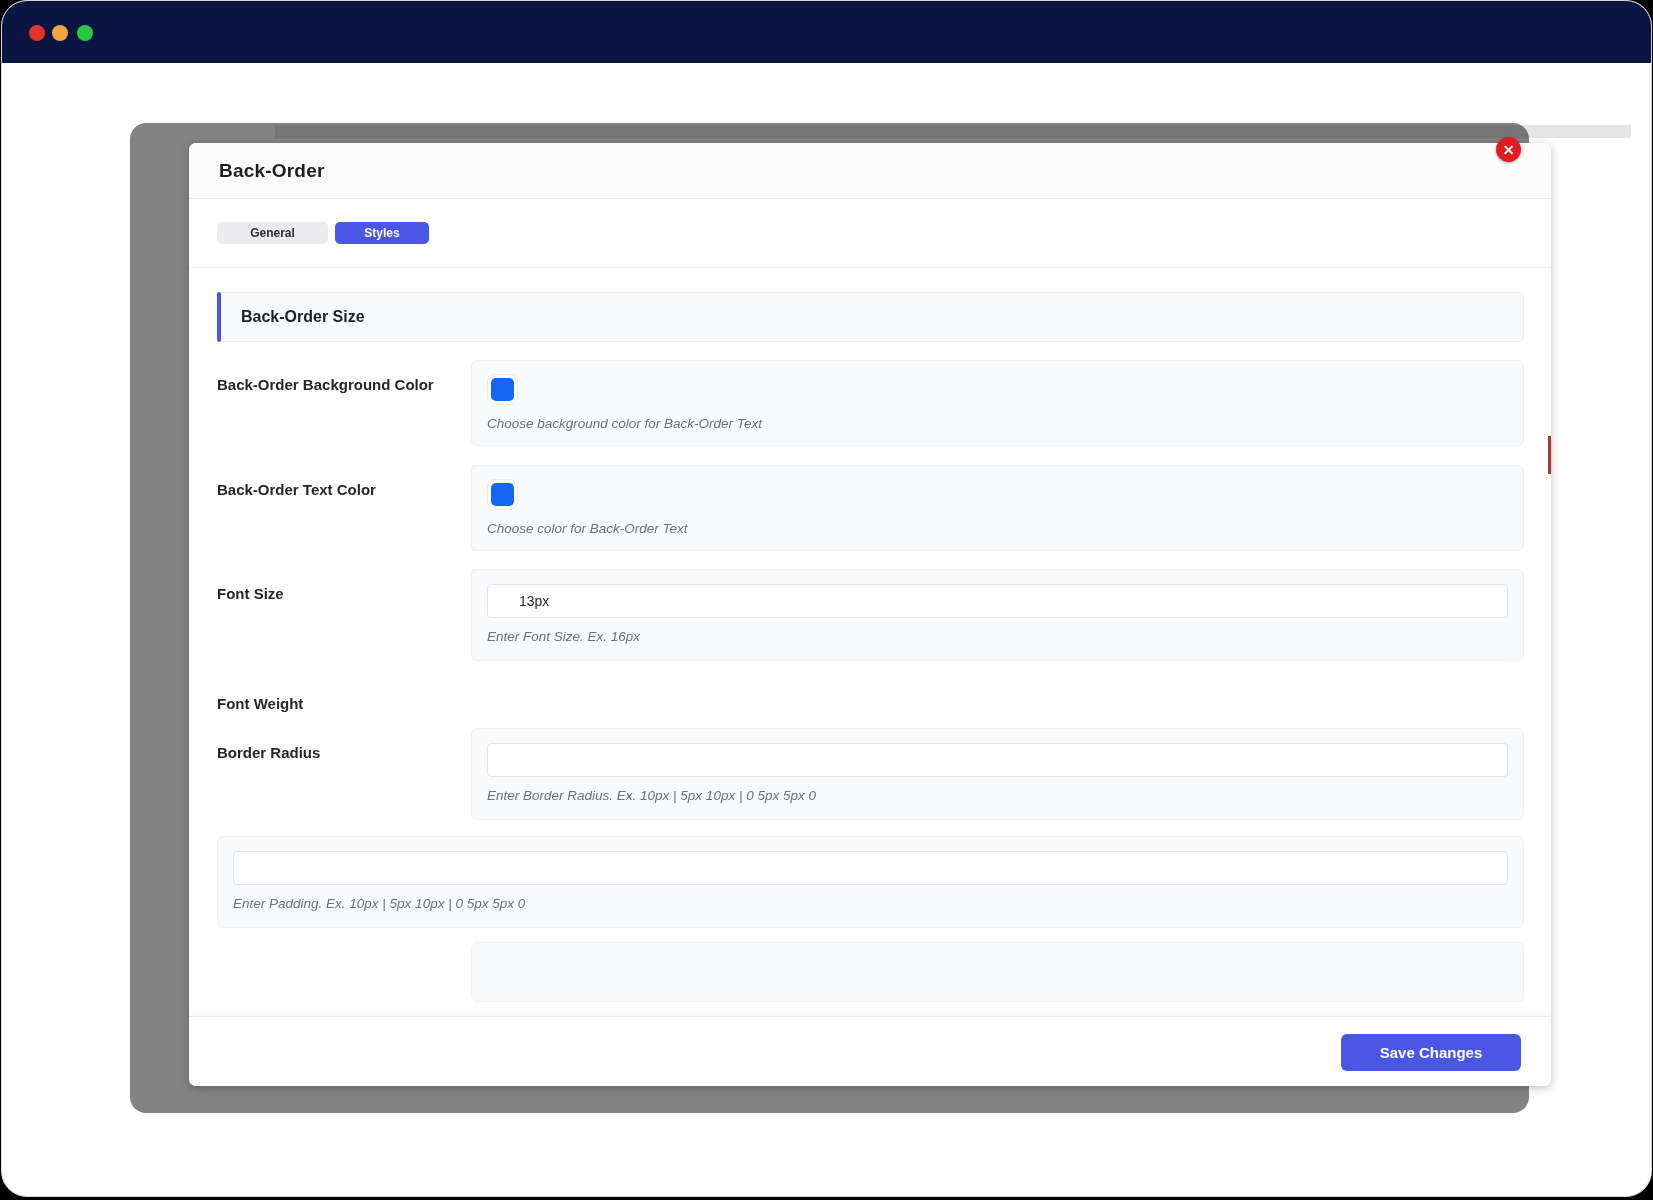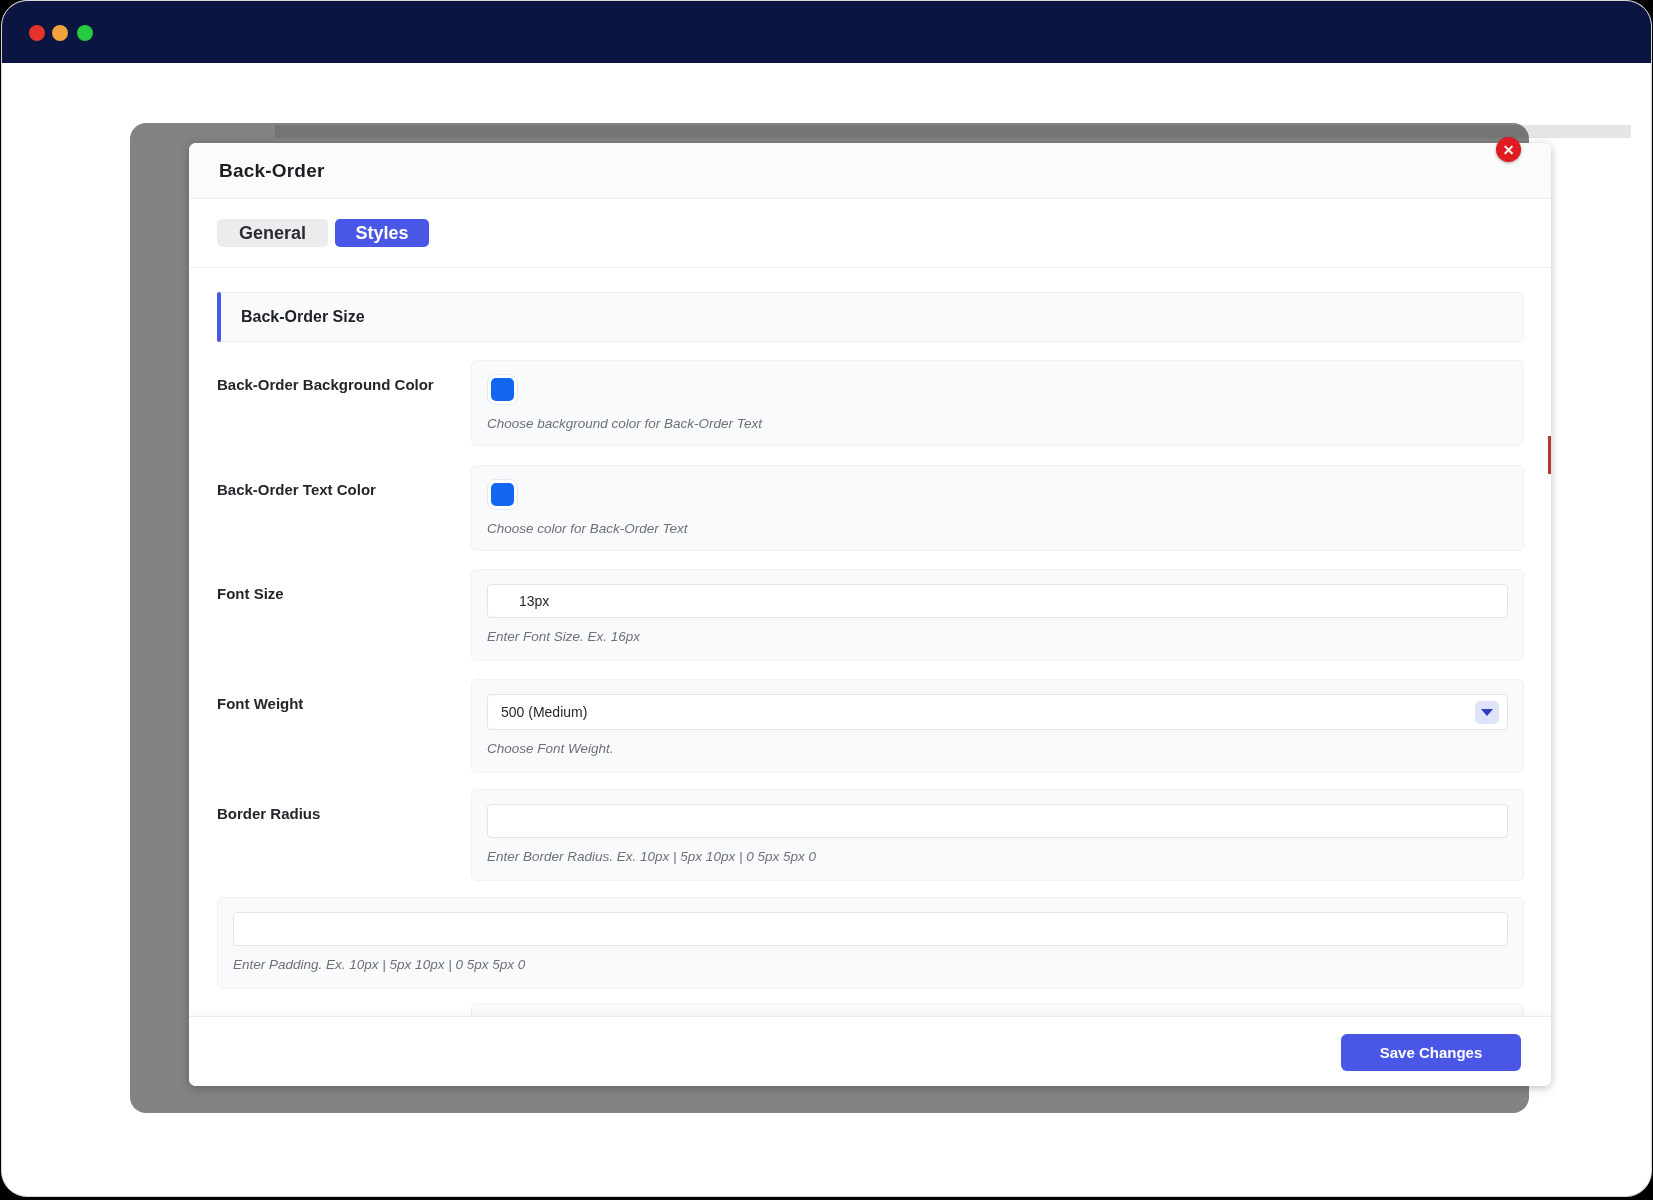--- a/index.html
+++ b/index.html
@@ -32,21 +32,21 @@
                   display:flex; align-items:center; padding-left:30px; }
   .modal-title { font-size:19px; font-weight:700; color:#1c1e21; letter-spacing:.2px; }
 
   .close-btn { position:absolute; left:1494px; top:136px; width:25px; height:25px; border-radius:50%;
                background:#e11b22; color:#fff; display:flex; align-items:center; justify-content:center;
                font-size:14px; font-weight:700; z-index:30; cursor:pointer;
                box-shadow:0 1px 3px rgba(0,0,0,0.35); line-height:1; }
 
   .tab-row { height:69px; background:#fff; border-bottom:1px solid #eef0f2;
              display:flex; align-items:center; padding-left:28px; gap:7px; }
-  .tab-btn { height:28px; border:none; border-radius:5px; font-size:18px; font-weight:600;
+  .tab-btn { height:22px; border:none; border-radius:5px; font-size:12px; font-weight:600;
              font-family:"Liberation Sans",sans-serif; cursor:pointer; }
   .tab-general { width:111px; background:#ececee; color:#2a2d31; }
   .tab-styles  { width:94px;  background:#4a57e6; color:#fff; }
 
   .content { position:relative; height:748px; overflow:hidden; padding:0 27px 0 28px; background:#fff; }
 
   .red-sliver { position:absolute; right:0; top:168px; width:3px; height:38px; background:#b03a30; }
 
   .section-header { margin-top:24px; height:50px; display:flex; }
   .section-accent { width:4px; background:#4a57e6; border-radius:2px; }
@@ -150,29 +150,20 @@
       <div class="row">
         <div class="row-label">Font Size</div>
         <div class="panel panel-input">
           <input class="text-input" type="text" value="13px" style="">
           <div class="caption">Enter Font Size. Ex. 16px</div>
         </div>
       </div>
 
       <div class="row">
         <div class="row-label">Font Weight</div>
-        <div class="panel panel-input">
-          <div class="select-box">
-            <span>500 (Medium)</span>
-            <div class="select-caret-btn">
-              <div class="caret-down"></div>
-            </div>
-          </div>
-          <div class="caption">Choose Font Weight.</div>
-        </div>
       </div>
 
       <div class="row" style="margin-top:16px;">
         <div class="row-label">Border Radius</div>
         <div class="panel panel-input">
           <input class="text-input" type="text" value="" style="">
           <div class="caption">Enter Border Radius. Ex. 10px | 5px 10px | 0 5px 5px 0</div>
         </div>
       </div>
 

